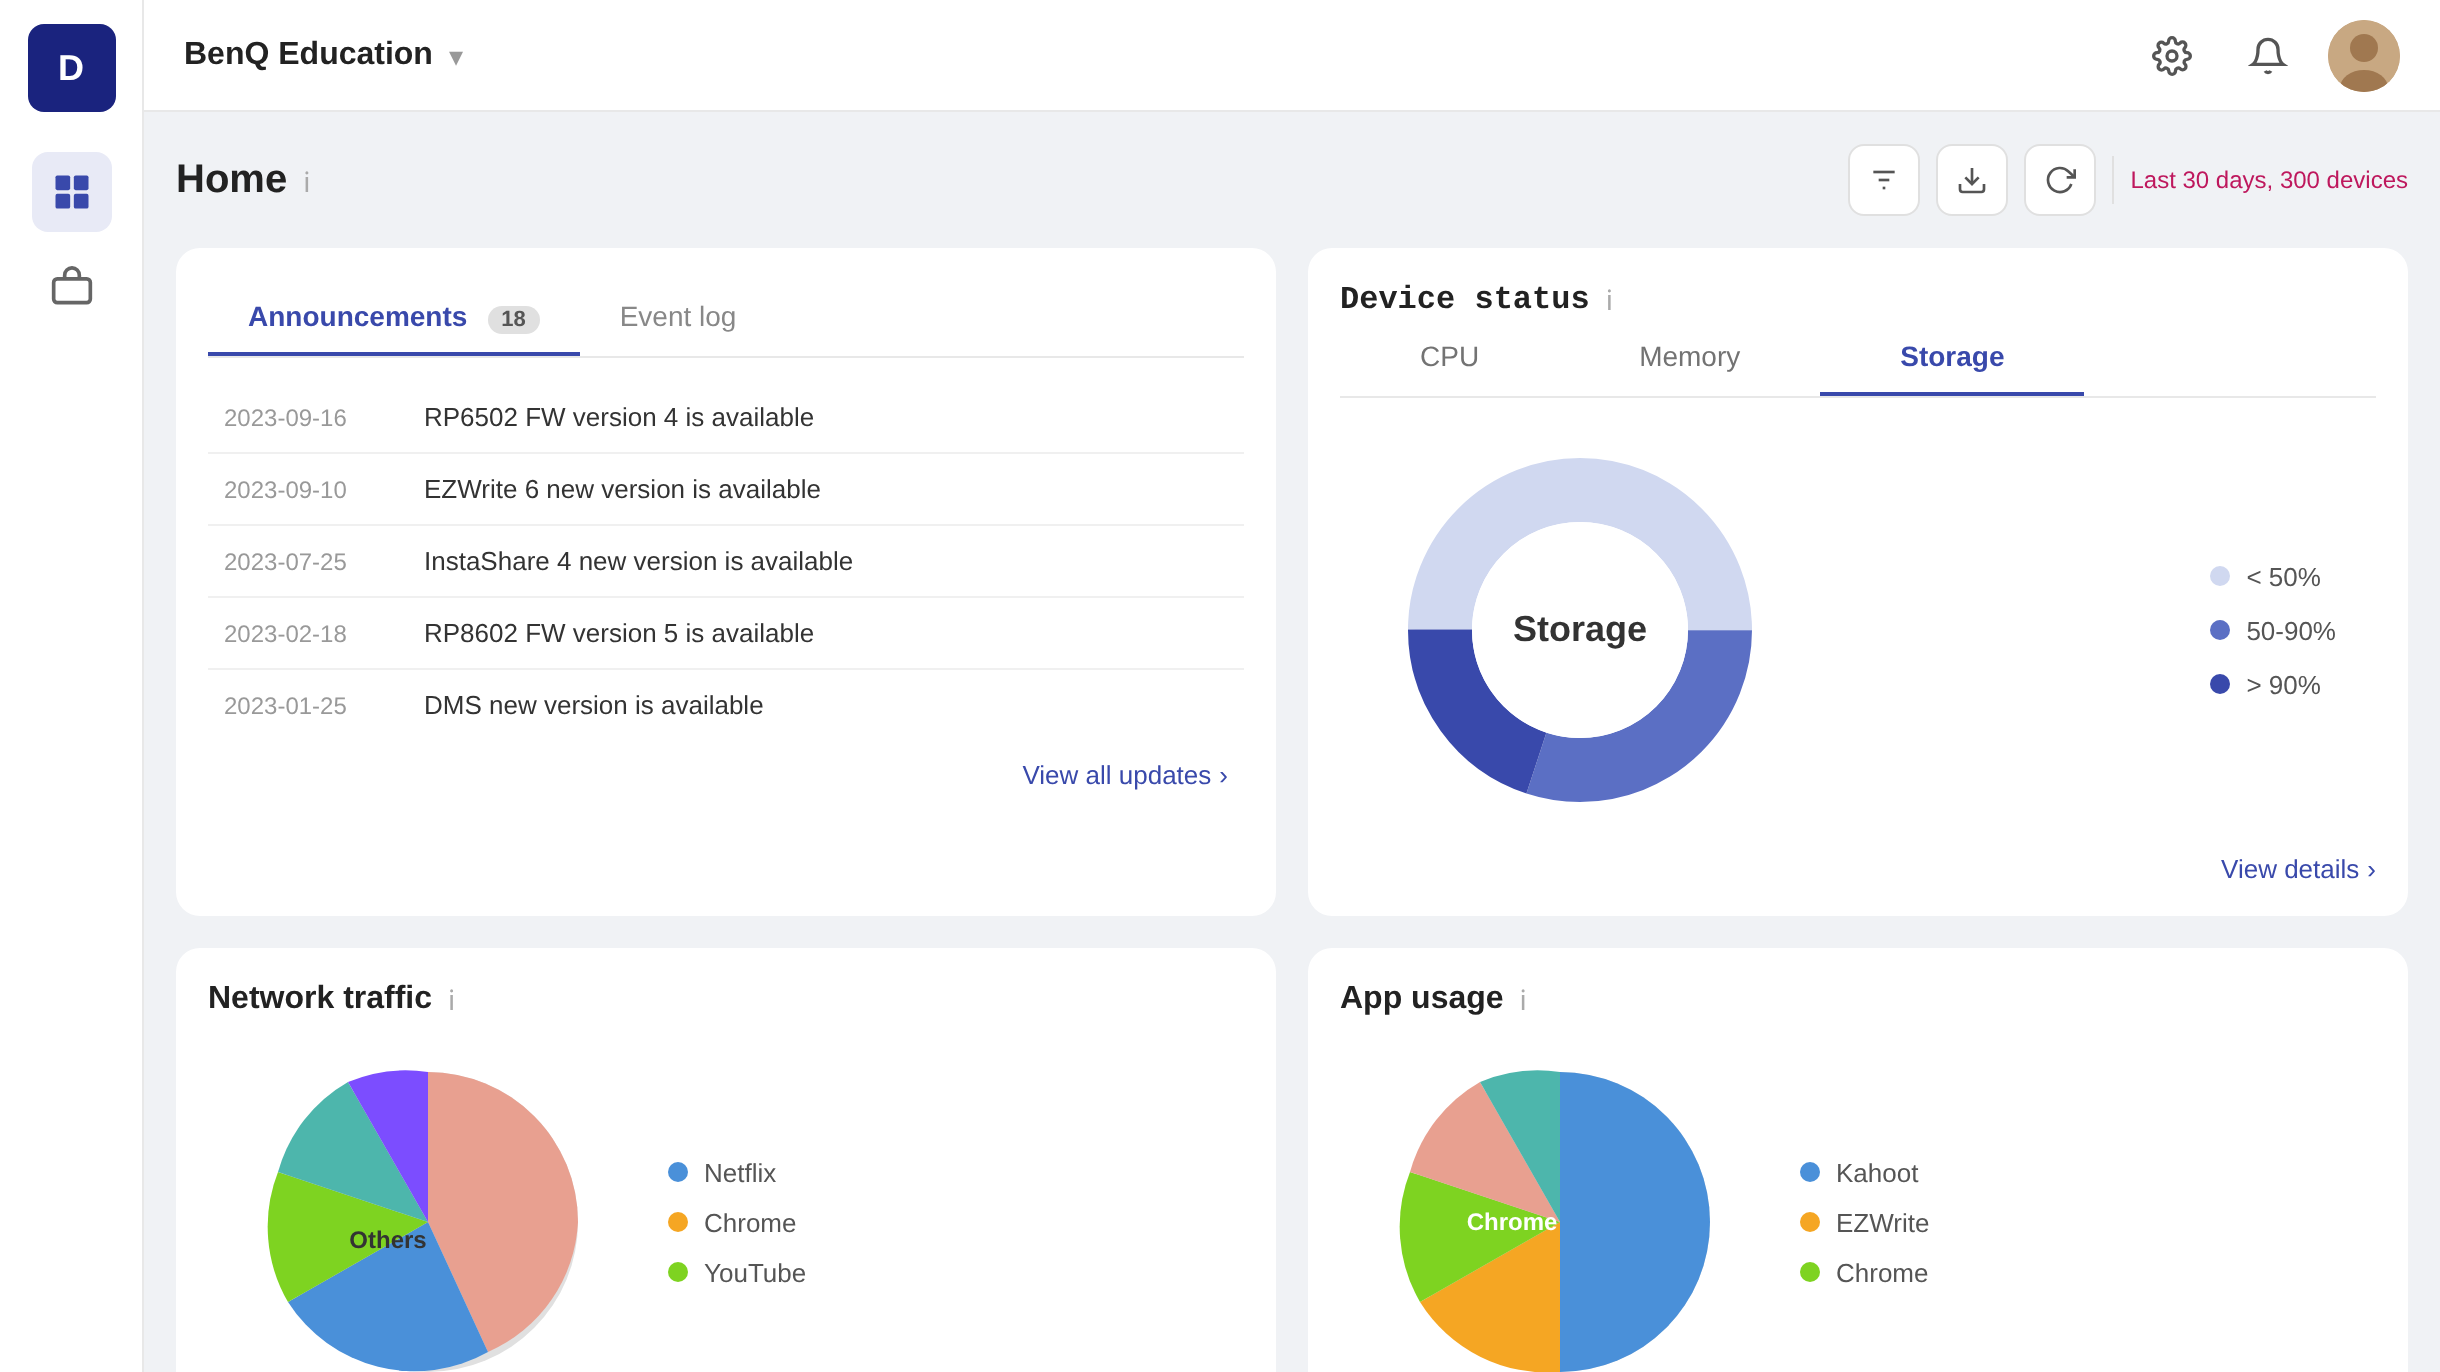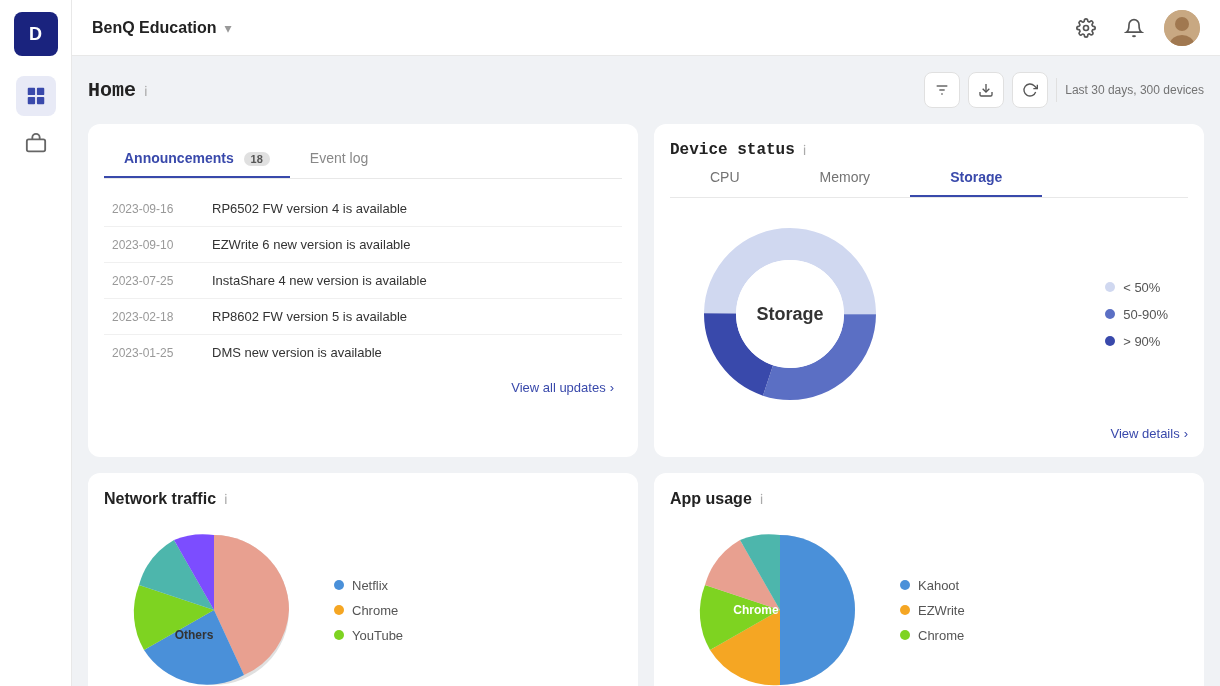--- a/index.html
+++ b/index.html
@@ -23,27 +23,27 @@
     .chevron-icon { color: #999; font-size: 14px; cursor: pointer; }
     .header-right { display: flex; align-items: center; gap: 12px; }
     .icon-btn { width: 36px; height: 36px; display: flex; align-items: center; justify-content: center; border-radius: 50%; cursor: pointer; color: #555; }
     .avatar { width: 36px; height: 36px; border-radius: 50%; background: #c8a882; overflow: hidden; cursor: pointer; }
 
     
     .content { flex: 1; padding: 16px; overflow-y: auto; display: flex; flex-direction: column; gap: 16px; }
 
     
     .page-header { display: flex; align-items: center; justify-content: space-between; }
-    .page-title-row { display: flex; align-items: center; gap: 8px; font-family: Liberation Mono, monospace; }
+    .page-title-row { display: flex; align-items: center; gap: 8px; }
     .page-title { font-size: 20px; font-weight: 700; color: #222; }
     .info-icon { color: #aaa; font-size: 14px; cursor: pointer; }
     .toolbar { display: flex; align-items: center; gap: 8px; }
     .toolbar-btn { width: 36px; height: 36px; border-radius: 8px; background: #fff; border: 1px solid #e0e0e0; display: flex; align-items: center; justify-content: center; cursor: pointer; color: #555; }
     .toolbar-divider { width: 1px; height: 24px; background: #e0e0e0; }
-    .toolbar-label { font-size: 12px; color: #737373; white-space: nowrap; }
+    .toolbar-label { font-size: 12px; color: #be185d; white-space: nowrap; }
 
     
     .grid { display: grid; grid-template-columns: 1fr 1fr; gap: 16px; }
 
     
     .card { background: #fff; border-radius: 12px; padding: 16px; overflow: hidden; }
 
     
     .tabs { display: flex; border-bottom: 1px solid #e8e8e8; margin-bottom: 12px; }
     .tab { padding: 10px 20px; font-size: 14px; cursor: pointer; color: #888; border-bottom: 2px solid transparent; white-space: nowrap; }
@@ -265,21 +265,21 @@
               <path d="M100,90 L100,15 A75,75 0 0,1 175,90 A75,75 0 0,1 130,155 Z" fill="#e8a090"></path>
 
               <path d="M100,90 L130,155 A75,75 0 0,1 30,130 Z" fill="#4a90d9"></path>
 
               <path d="M100,90 L30,130 A75,75 0 0,1 25,65 Z" fill="#7ed321"></path>
 
               <path d="M100,90 L25,65 A75,75 0 0,1 60,20 Z" fill="#4db6ac"></path>
 
               <path d="M100,90 L60,20 A75,75 0 0,1 100,15 Z" fill="#7c4dff"></path>
             </svg>
-            <span class="pie-label" style="position:absolute;top:55%;left:40%;transform:translate(-50%,-50%);font-size:12px;font-weight:600;color:#333;margin-top:16px;">Others</span>
+            <span class="pie-label" style="position:absolute;top:55%;left:40%;transform:translate(-50%,-50%);font-size:12px;font-weight:600;color:#333;">Others</span>
           </div>
           <div class="chart-legend">
             <div class="legend-row">
               <div class="legend-circle" style="background:#4a90d9"></div>
               <span>Netflix</span>
             </div>
             <div class="legend-row">
               <div class="legend-circle" style="background:#f5a623"></div>
               <span>Chrome</span>
             </div>

